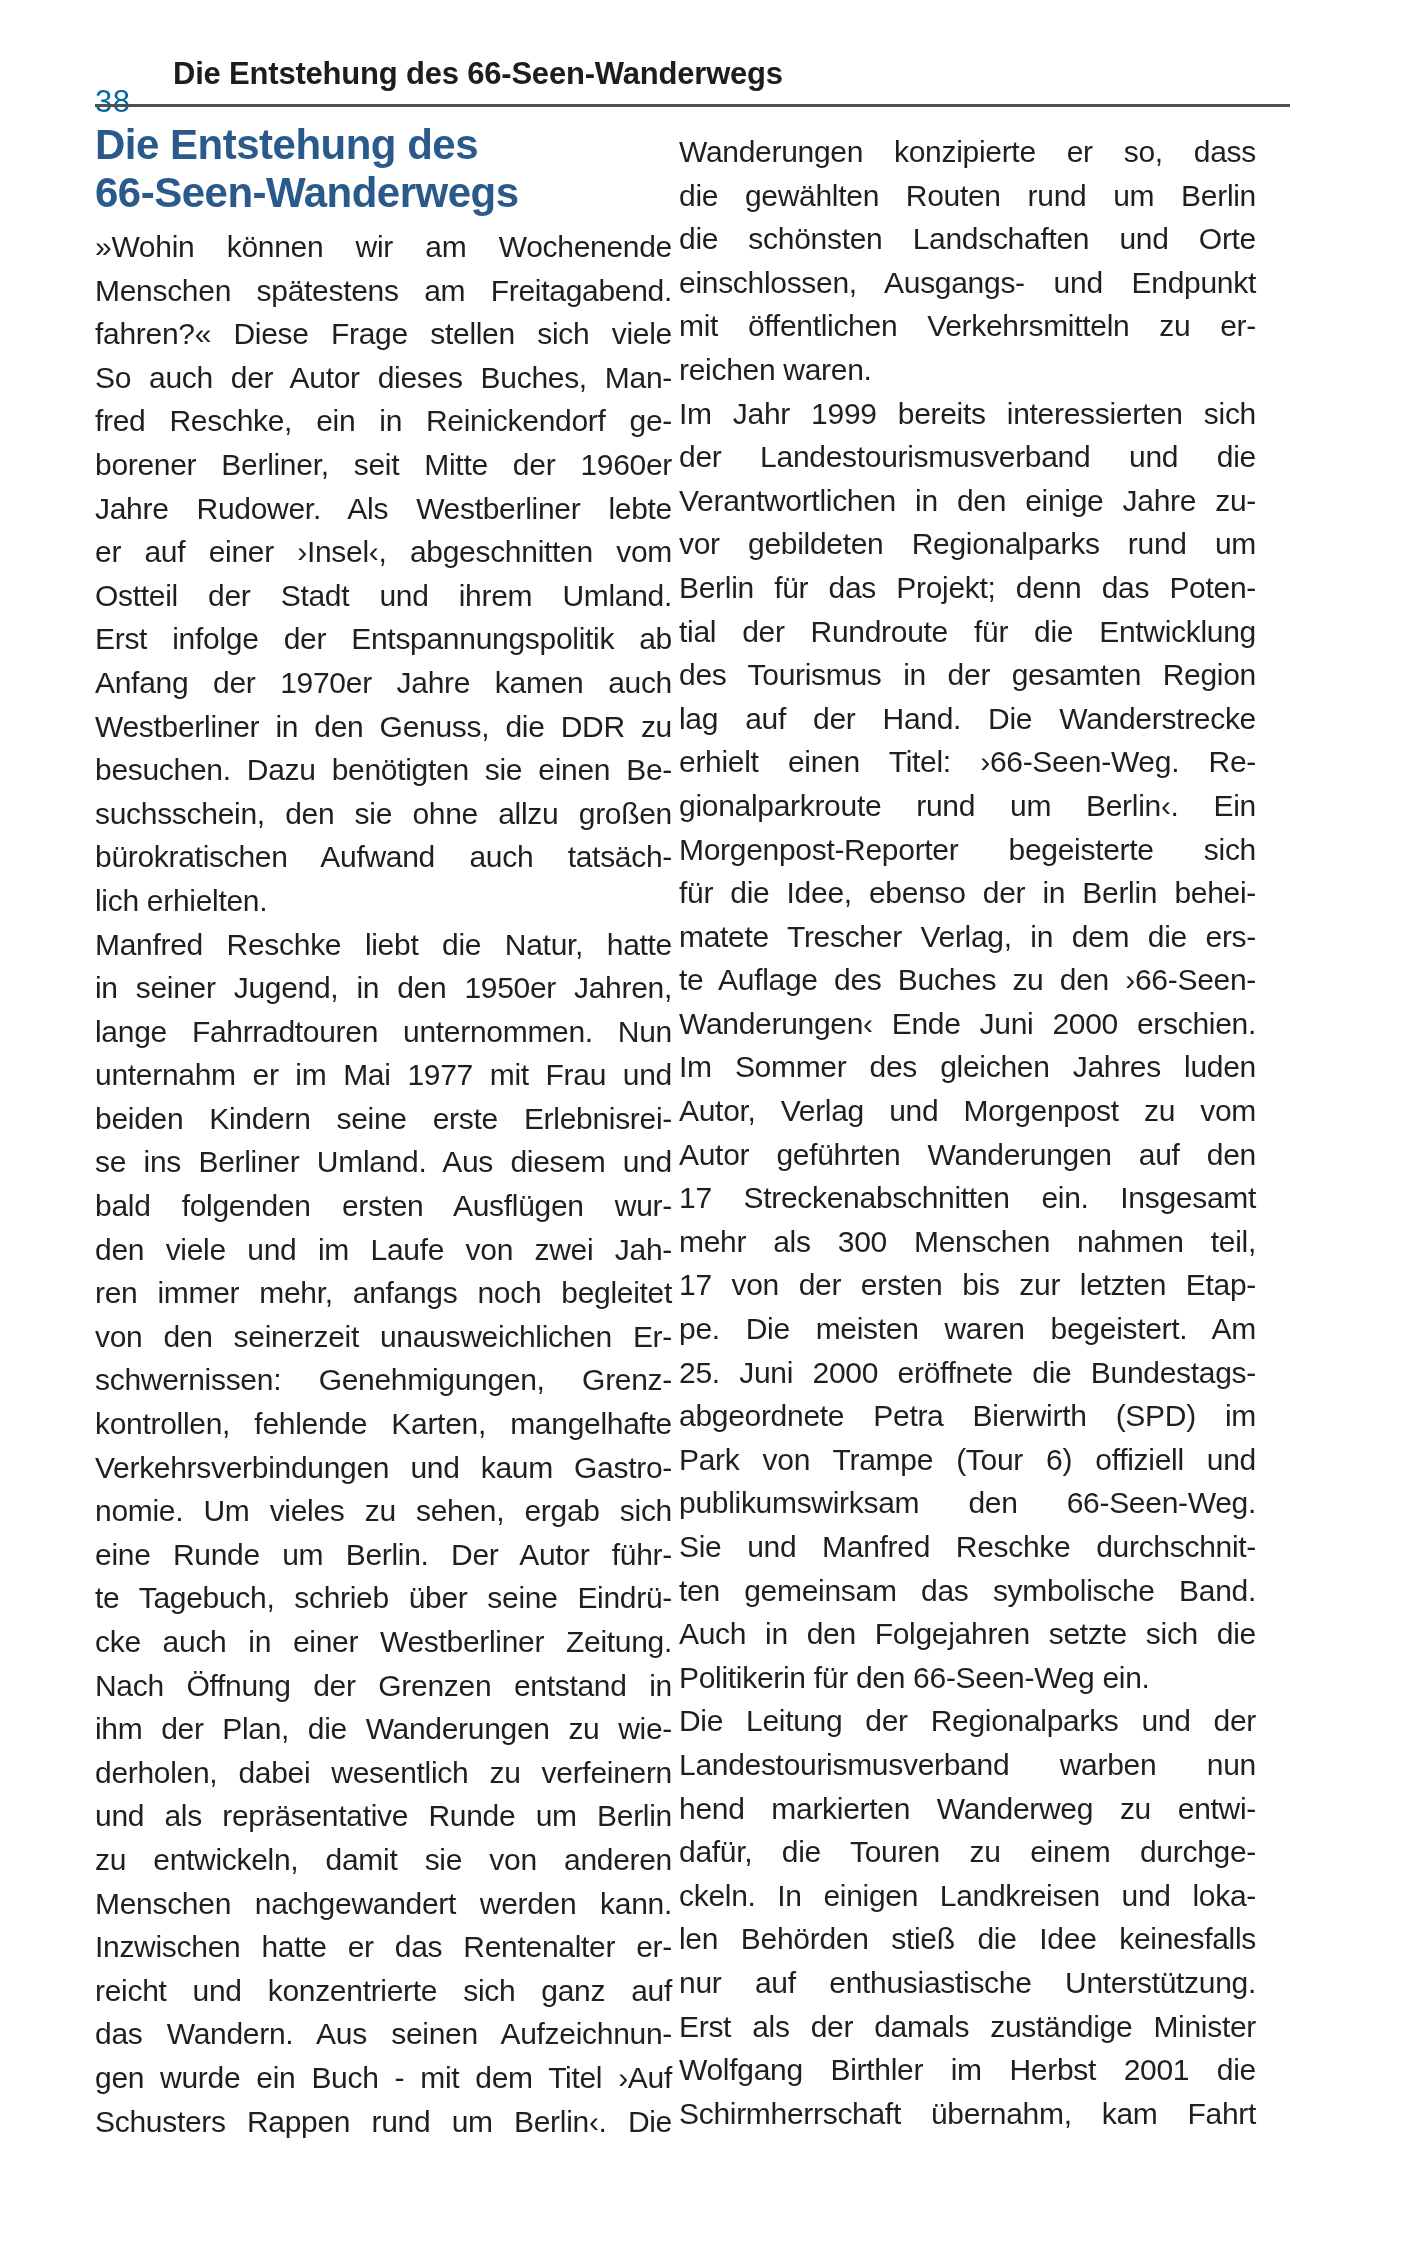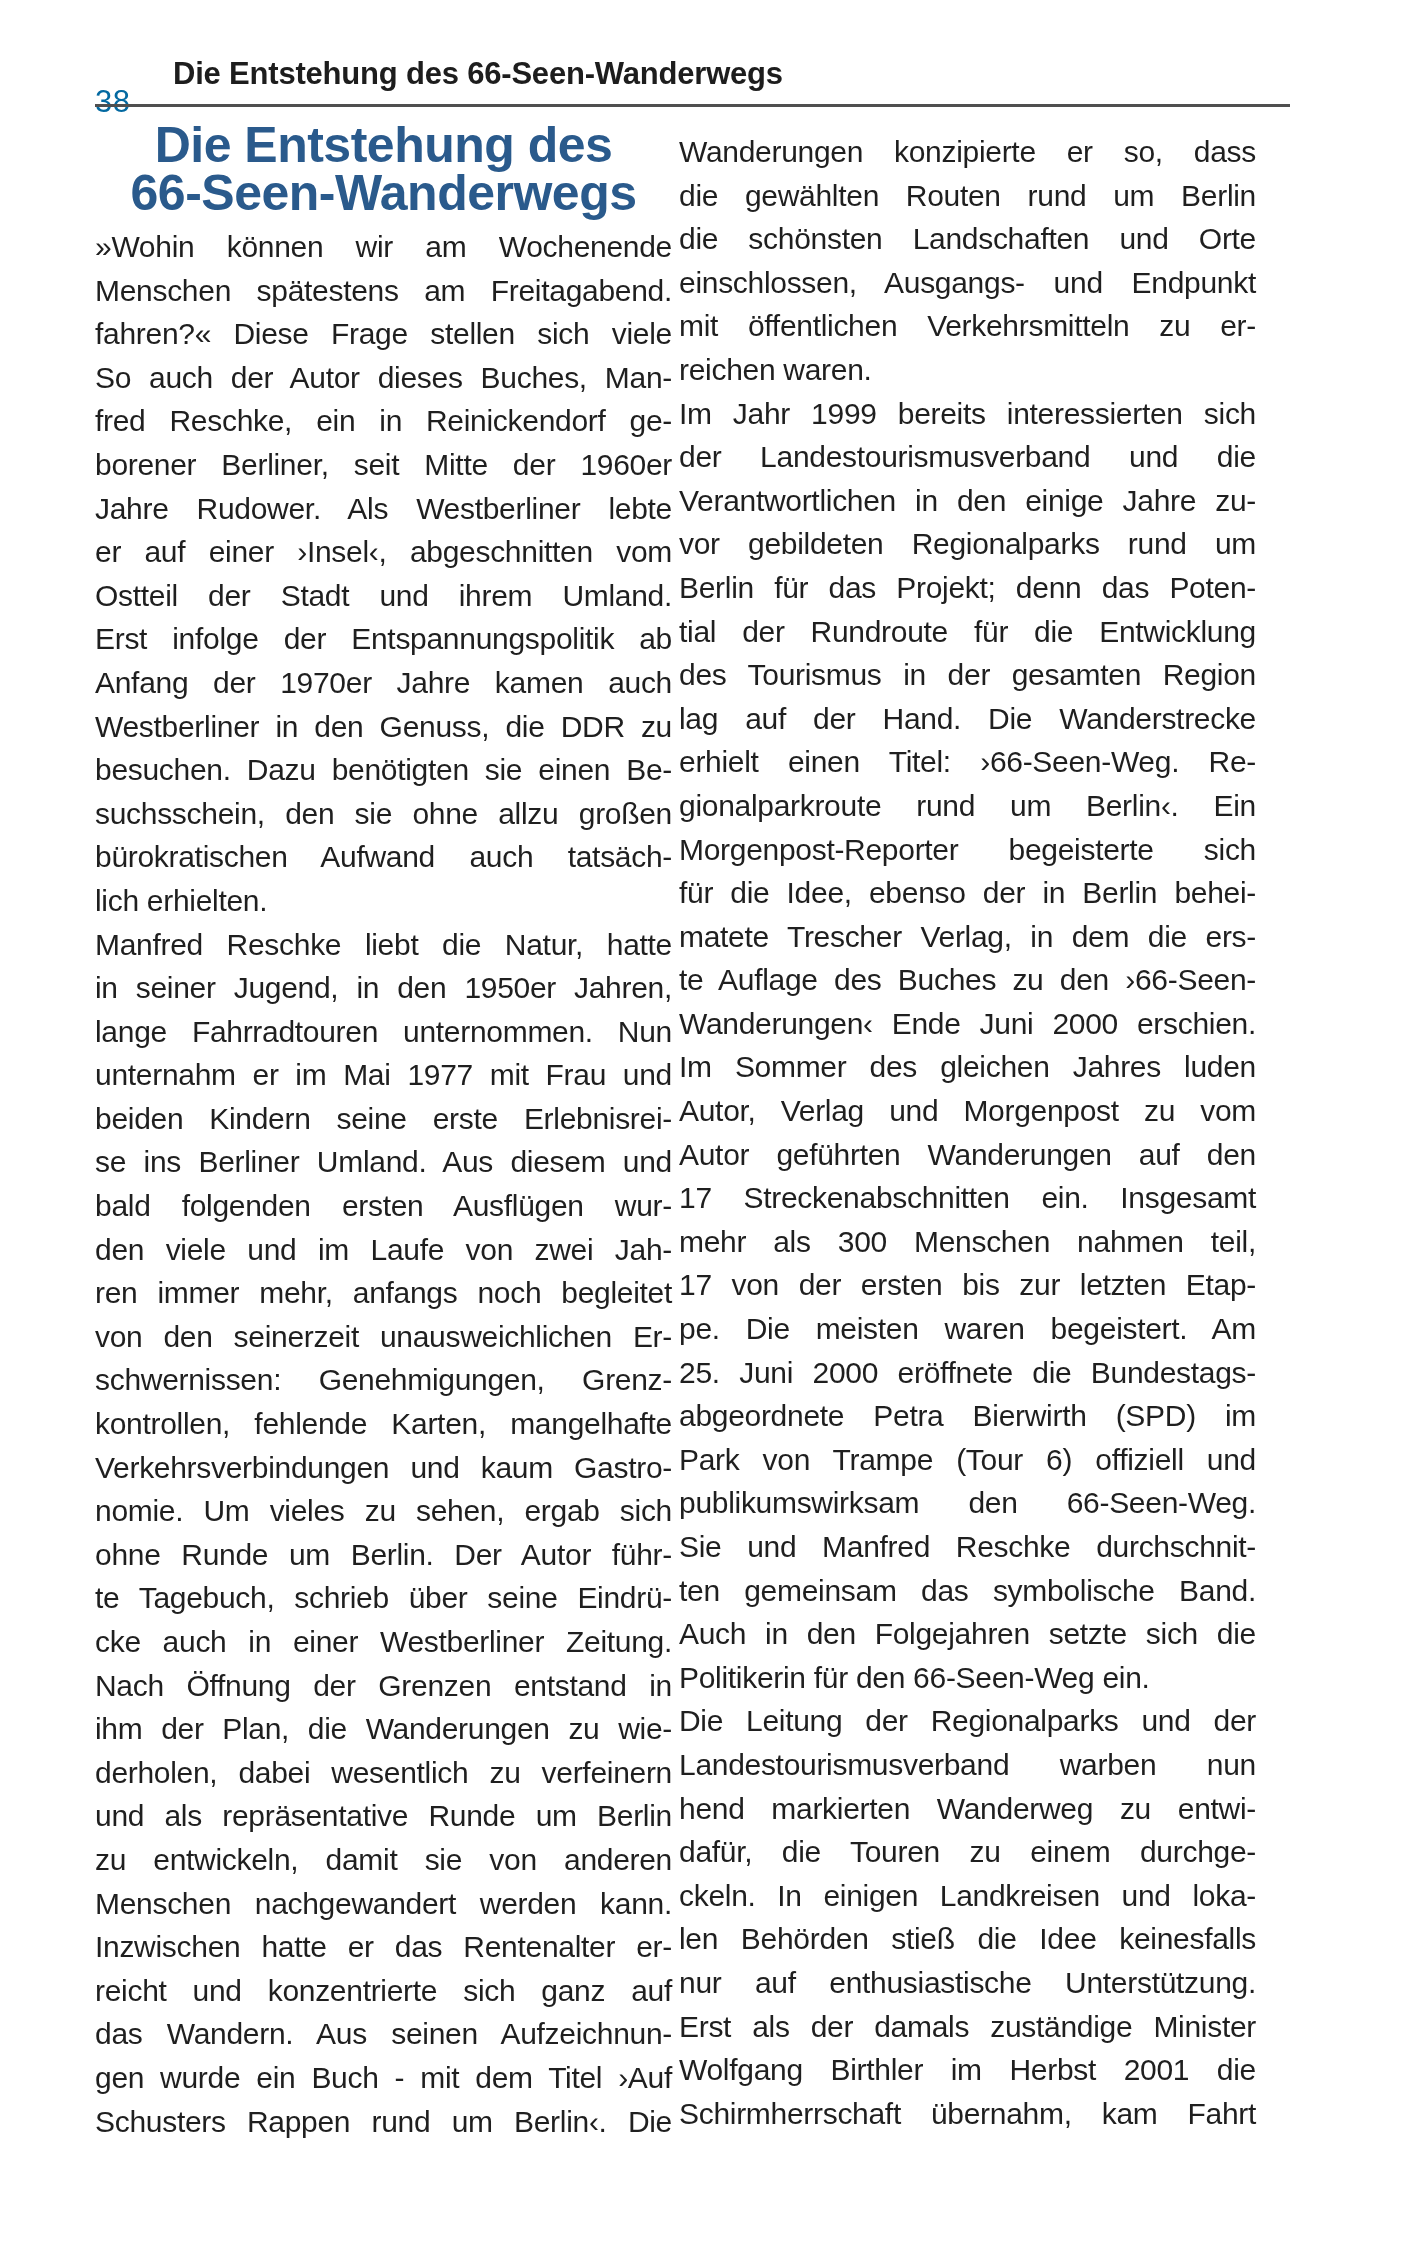--- a/index.html
+++ b/index.html
@@ -48,25 +48,24 @@
     top: 104px;
     width: 1195px;
     height: 3px;
     background: #4f4f4f;
   }
   #article-heading {
     position: absolute;
     left: 95px;
     top: 121px;
     width: 577px;
-    font-size: 50px;
+    font-size: 42px;
     line-height: 48px;
     font-weight: bold;
     letter-spacing: -0.5px;
-    text-align: center;
   }
   .col {
     position: absolute;
     width: 577px;
     color: #1f1f1f;
     font-size: 30px;
     line-height: 43.6px;
     letter-spacing: -0.3px;
   }
   #col-left  { left: 95px;  top: 225px; }
@@ -123,21 +122,21 @@
       <div class="ln">beiden Kindern seine erste Erlebnisrei-</div>
       <div class="ln">se ins Berliner Umland. Aus diesem und</div>
       <div class="ln">bald folgenden ersten Ausflügen wur-</div>
       <div class="ln">den viele und im Laufe von zwei Jah-</div>
       <div class="ln">ren immer mehr, anfangs noch begleitet</div>
       <div class="ln">von den seinerzeit unausweichlichen Er-</div>
       <div class="ln">schwernissen: Genehmigungen, Grenz-</div>
       <div class="ln">kontrollen, fehlende Karten, mangelhafte</div>
       <div class="ln">Verkehrsverbindungen und kaum Gastro-</div>
       <div class="ln">nomie. Um vieles zu sehen, ergab sich</div>
-      <div class="ln">ohne Runde um Berlin. Der Autor führ-</div>
+      <div class="ln">eine Runde um Berlin. Der Autor führ-</div>
       <div class="ln">te Tagebuch, schrieb über seine Eindrü-</div>
       <div class="ln">cke auch in einer Westberliner Zeitung.</div>
       <div class="ln">Nach Öffnung der Grenzen entstand in</div>
       <div class="ln">ihm der Plan, die Wanderungen zu wie-</div>
       <div class="ln">derholen, dabei wesentlich zu verfeinern</div>
       <div class="ln">und als repräsentative Runde um Berlin</div>
       <div class="ln">zu entwickeln, damit sie von anderen</div>
       <div class="ln">Menschen nachgewandert werden kann.</div>
       <div class="ln">Inzwischen hatte er das Rentenalter er-</div>
       <div class="ln">reicht und konzentrierte sich ganz auf</div>

